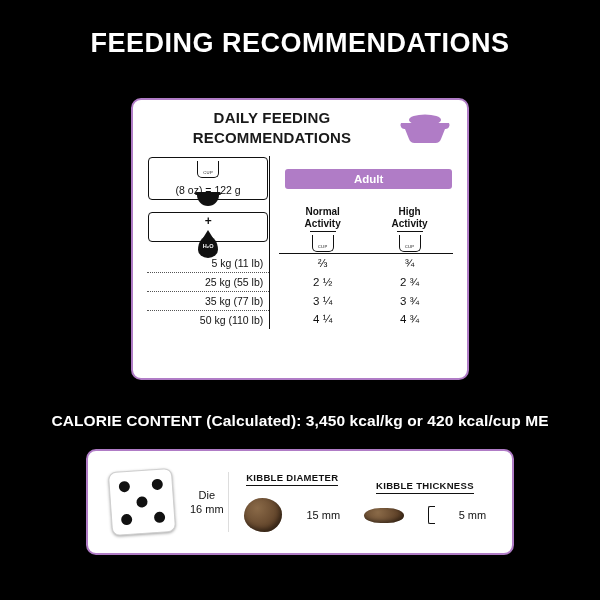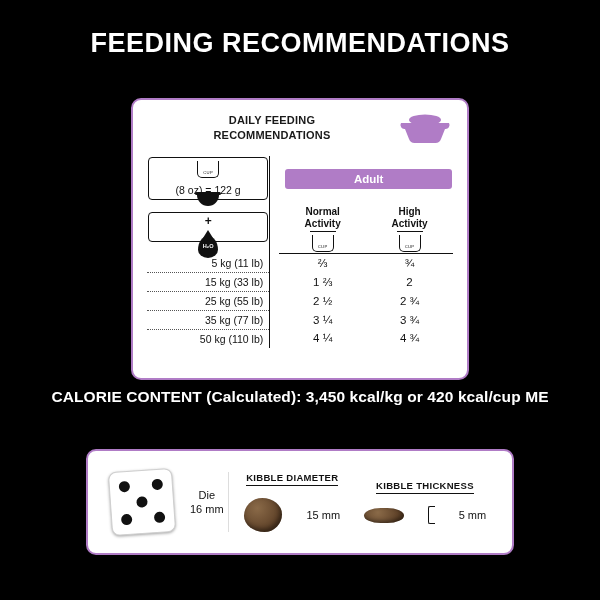--- a/index.html
+++ b/index.html
@@ -75,21 +75,21 @@
     -webkit-mask: radial-gradient(circle, transparent 14px, #000 14px);
             mask: radial-gradient(circle, transparent 14px, #000 14px);
     opacity: .85;
   }
   .badge-24h span { position: relative; z-index: 2; }
 
   .card-title {
     flex: 1;
     text-align: center;
     color: #1a1a1a;
-    font-size: 11px;
+    font-size: 15px;
     font-weight: bold;
     line-height: 1.35;
     letter-spacing: .2px;
     padding: 0 6px;
   }
   .bowl-icon {
     width: 56px;
     height: 34px;
     flex: 0 0 auto;
     position: relative;
@@ -218,21 +218,21 @@
     padding: 3px 0;
   }
   .vline {
     border-left: 1.2px solid #111;
   }
   .hdr-underline { border-bottom: 1.2px solid #111; }
 
   
   .calorie {
     position: absolute;
-    top: 388px;
+    top: 412px;
     left: 0; right: 0;
     text-align: center;
     font-size: 15.5px;
     font-weight: bold;
     color: #ffffff;
     letter-spacing: .1px;
   }
 
   
   .kibble-card {
@@ -402,26 +402,20 @@
           </td>
         </tr>
 
         <tr>
           <td class="weight-cell">5 kg (11 lb)</td>
           <td class="vline"></td>
           <td class="amount-cell">⅔</td>
           <td class="amount-cell">¾</td>
         </tr>
         <tr>
-          <td class="weight-cell">15 kg (33 lb)</td>
-          <td class="vline"></td>
-          <td class="amount-cell">1 ⅔</td>
-          <td class="amount-cell">2</td>
-        </tr>
-        <tr>
           <td class="weight-cell">25 kg (55 lb)</td>
           <td class="vline"></td>
           <td class="amount-cell">2 ½</td>
           <td class="amount-cell">2 ¾</td>
         </tr>
         <tr>
           <td class="weight-cell">35 kg (77 lb)</td>
           <td class="vline"></td>
           <td class="amount-cell">3 ¼</td>
           <td class="amount-cell">3 ¾</td>

